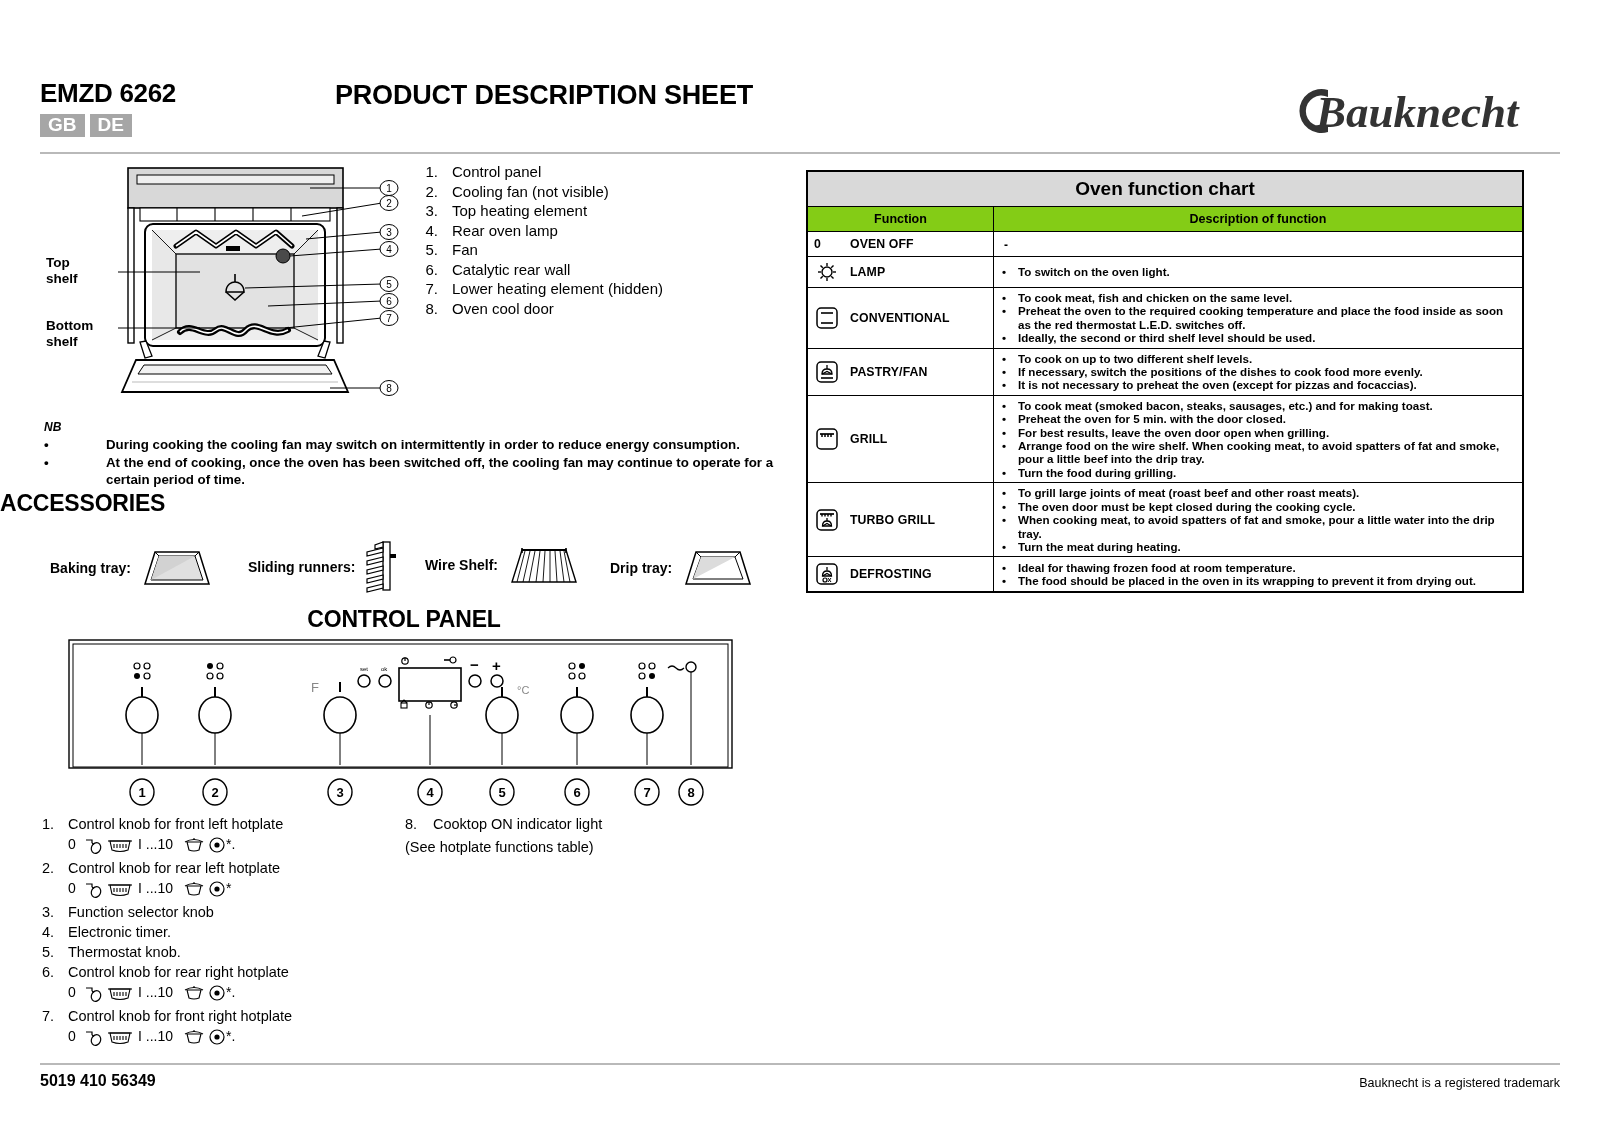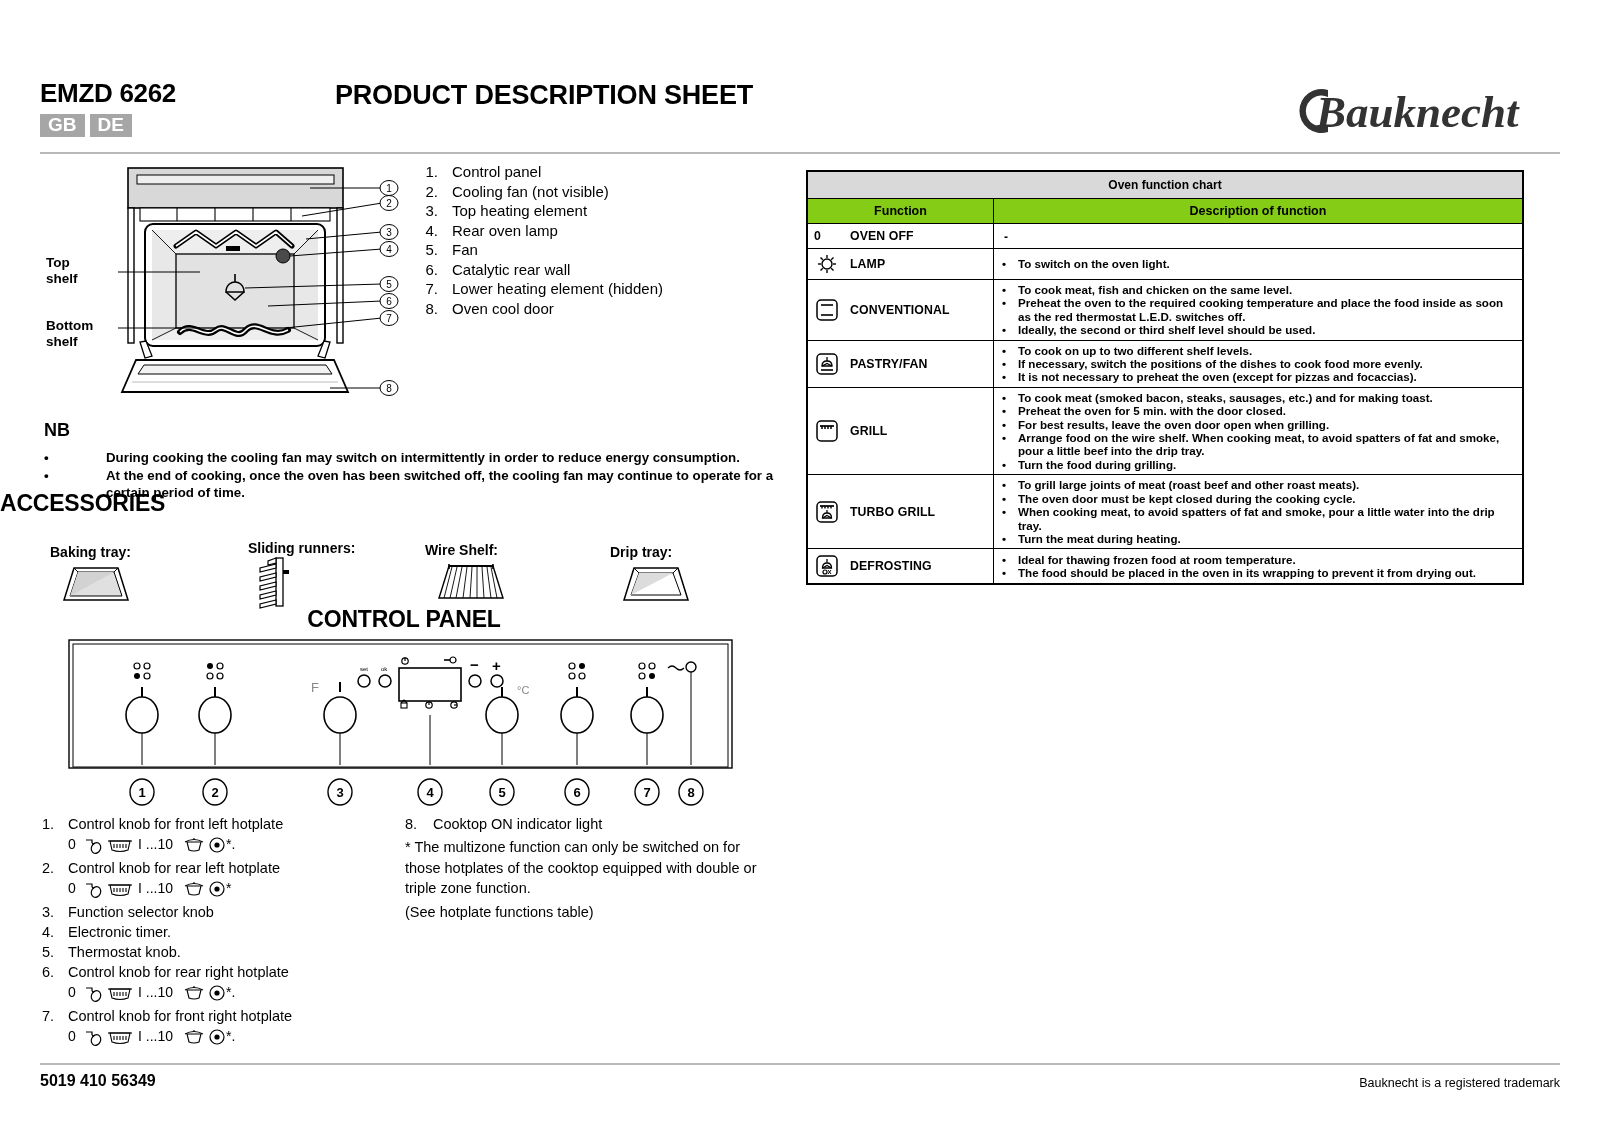--- a/index.html
+++ b/index.html
@@ -29,30 +29,30 @@
   
   .oven-wrap{position:absolute;left:40px;top:160px;width:360px;height:255px;}
   .shelf-lbl{position:absolute;font-size:13.5px;font-weight:bold;line-height:16px;}
   .callout-list{position:absolute;left:408px;top:162px;width:280px;}
   .callout-list ol{margin:0;padding:0;list-style:none;}
   .callout-list li{font-size:15px;line-height:19.5px;display:flex;}
   .callout-list li .n{width:30px;text-align:right;padding-right:14px;}
 
   
   .nb{position:absolute;left:44px;top:420px;width:730px;}
-  .nb h4{margin:0 0 8px 0;font-size:18px;font-weight:bold;}
+  .nb h4{margin:0 0 2px 0;font-size:12px;font-weight:bold;font-style:italic;}
   .nb .row{display:flex;font-size:13.3px;font-weight:bold;line-height:17px;margin-bottom:1px;}
   .nb .row .b{width:24px;flex:none;}
   .nb .row .t{flex:1;padding-left:38px;}
 
   
   .acc-title{position:absolute;left:0;top:490px;width:808px;
              font-size:23px;font-weight:bold;letter-spacing:-0.2px;}
   .acc-row{position:absolute;left:50px;top:524px;width:730px;height:62px;}
-  .acc-item{position:absolute;display:flex;align-items:flex-start;flex-direction:column;}
+  .acc-item{position:absolute;display:flex;align-items:center;}
   .acc-item .lbl{font-size:14px;font-weight:bold;white-space:nowrap;}
 
   
   .cp-title{position:absolute;left:0;top:606px;width:808px;text-align:center;
             font-size:23px;font-weight:bold;letter-spacing:-0.2px;}
   .cp-box{position:absolute;left:68px;top:639px;width:665px;height:134px;}
 
   .cp-nums{position:absolute;left:68px;top:778px;width:665px;height:28px;}
 
   
@@ -65,21 +65,21 @@
   .rlist{position:absolute;left:405px;top:814px;width:370px;}
   .rlist .li{display:flex;font-size:14.5px;line-height:20px;}
   .rlist .li .n{width:28px;flex:none;}
   .rlist p{margin:3px 0 0 0;font-size:14.5px;line-height:20.5px;}
 
   
   .tbl{position:absolute;left:806px;top:170px;width:716px;border:1.5px solid #000;
        border-collapse:collapse;}
   .tbl table{border-collapse:collapse;width:100%;table-layout:fixed;}
   .tbl td,.tbl th{border:1px solid #000;vertical-align:middle;}
-  .tbl .title{background:#d9d9d9;text-align:center;font-size:12px;font-weight:bold;
+  .tbl .title{background:#d9d9d9;text-align:center;font-size:19px;font-weight:bold;
               padding:6px 0;border-bottom:1.2px solid #000;}
   .tbl .chdr{background:#84cc16;text-align:center;font-size:12.5px;font-weight:bold;padding:5px 0;}
   .fn-cell{width:186px;padding:4px 0 4px 6px;}
   .fn-inner{display:flex;align-items:center;gap:10px;}
   .fn-name{font-size:12.3px;font-weight:bold;letter-spacing:0.1px;}
   .fn-zero{font-size:12.3px;font-weight:bold;width:26px;}
   .desc-cell{padding:3px 6px 3px 8px;}
   .desc-cell ul{margin:0;padding:0;list-style:none;}
   .desc-cell li{display:flex;font-size:11.6px;font-weight:bold;line-height:13.4px;}
   .desc-cell li .b{width:16px;flex:none;}
@@ -634,21 +634,20 @@
       </svg>
     </div>
 
   </div>
 
   <div class="rlist">
     <div class="li">
       <span class="n">8.</span>
       <span class="t">Cooktop ON indicator light</span>
     </div>
-    <p>* The multizone function can only be switched on for those hotplates of the cooktop equipped with double or triple zone function.</p>
     <p>(See hotplate functions table)</p>
   </div>
 
   <div class="tbl">
     <table>
       <colgroup>
           <col style="width:186px">
           <col>
         </colgroup>
       <tbody>

